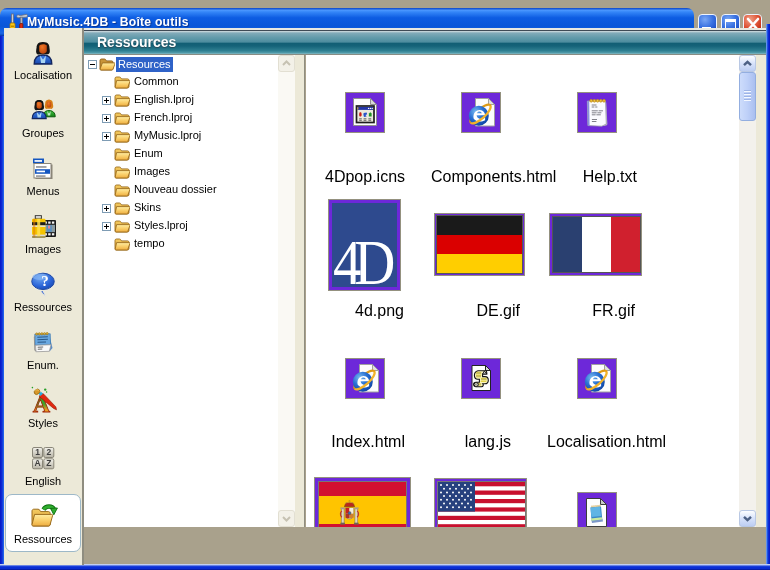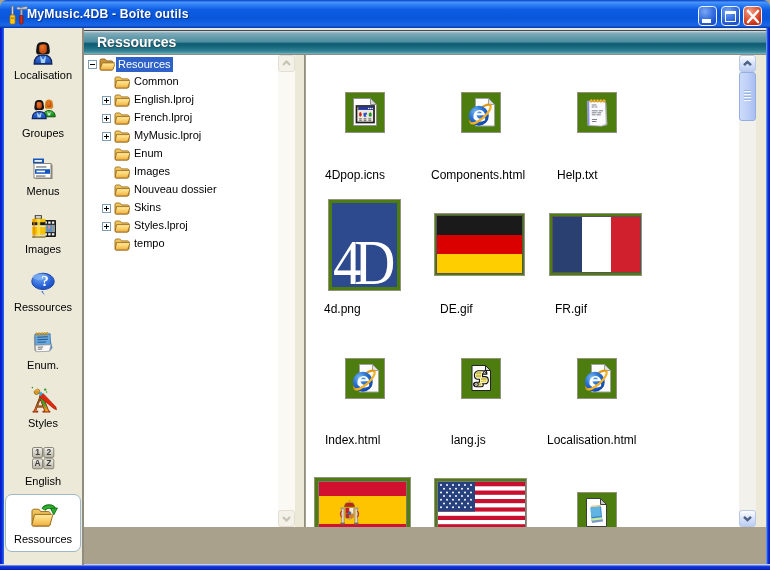--- a/index.html
+++ b/index.html
@@ -1,19 +1,19 @@
 <!DOCTYPE html>
 <html><head><meta charset="utf-8">
 <style>
 *{margin:0;padding:0;box-sizing:border-box}
 html,body{width:770px;height:570px;overflow:hidden;background:#a9a18c;font-family:"Liberation Sans",sans-serif}
 #win{position:absolute;left:0;top:0;width:770px;height:570px}
 .abs{position:absolute}
 
-#title{left:0;top:0;width:770px;height:28px;border-radius:7px 7px 0 0;
+#title{left:0;top:8px;width:694px;height:28px;border-radius:7px 7px 0 0;
 background:linear-gradient(180deg,#2c66dc 0%,#0a47c8 3%,#4f9aff 7%,#3587f8 14%,#0d5ce2 35%,#0956d8 65%,#1161e6 82%,#1d66e2 90%,#0b4ecc 96%,#06349f 100%)}
 #title .txt{left:27px;top:7px;color:#fff;font-size:12.2px;font-weight:bold;text-shadow:1px 1px 1px #08328f;letter-spacing:.2px}
 .wbtn{top:6px;width:19px;height:20px;border-radius:4px;border:1px solid #eef4fe}
 #bmin,#bmax{background:radial-gradient(circle at 35% 25%,#7aa7f4 0%,#3a72e2 45%,#1e50c8 80%,#2c62da 100%)}
 #bclose{background:radial-gradient(circle at 35% 25%,#f0a086 0%,#e0573a 45%,#c22b10 80%,#d8512e 100%)}
 .wg{position:absolute;color:#fff}
 
 .bordL{background:linear-gradient(90deg,#0616c6 0%,#0f2ed6 40%,#2264ea 72%,#9ab4ec 100%)}
 .bordR{background:linear-gradient(270deg,#0616c6 0%,#0f2ed6 40%,#2264ea 72%,#9ab4ec 100%)}
 .bordB{background:linear-gradient(180deg,#f2f4fa 0%,#8ca2e8 18%,#0a2fd8 45%,#0a2cd0 75%,#041696 100%)}
@@ -45,22 +45,22 @@
 .xbtn{position:absolute;left:0;width:17px;height:17px;border-radius:3px;border:1px solid #b9c8e4;
 background:linear-gradient(180deg,#fdfeff 0%,#d7e2fa 50%,#bccdf2 100%)}
 #ithumb{position:absolute;left:0;top:17px;width:17px;height:49px;border-radius:3px;border:1px solid #93aee0;
 background:linear-gradient(90deg,#cddcfb 0%,#bed0f8 50%,#aabff0 100%)}
 #beR{left:756px;top:55px;width:10px;height:472px;background:#ece9d8}
 
 #tbar{left:84px;top:527px;width:682px;height:38px;border-top:1px solid #98968a;
 background:linear-gradient(180deg,#ffffff 0%,#fbfcfe 35%,#eef1f8 65%,#dde3f2 88%,#d4dcf0 100%)}
 #fcount{position:absolute;right:14px;top:13px;font-size:12px;font-weight:bold;color:#3c3c3c}
 
-.cell{position:absolute;border:1px solid #94917f;background:#4d7c0f}
-.ilabel{position:absolute;font-size:12px;color:#000;text-align:left;white-space:nowrap}
+.cell{position:absolute;border:1px solid #94917f;background:#6d28d9}
+.ilabel{position:absolute;font-size:16px;color:#000;text-align:right;white-space:nowrap}
 </style></head>
 <body>
 <svg width="0" height="0" style="position:absolute">
 <defs>
 <linearGradient id="gfold" x1="0" y1="0" x2="0" y2="1">
  <stop offset="0" stop-color="#ffeda2"></stop>
         <stop offset="0.5" stop-color="#fad06c"></stop>
         <stop offset="1" stop-color="#eead40"></stop>
 </linearGradient>
 <linearGradient id="gfoldb" x1="0" y1="0" x2="0" y2="1">

